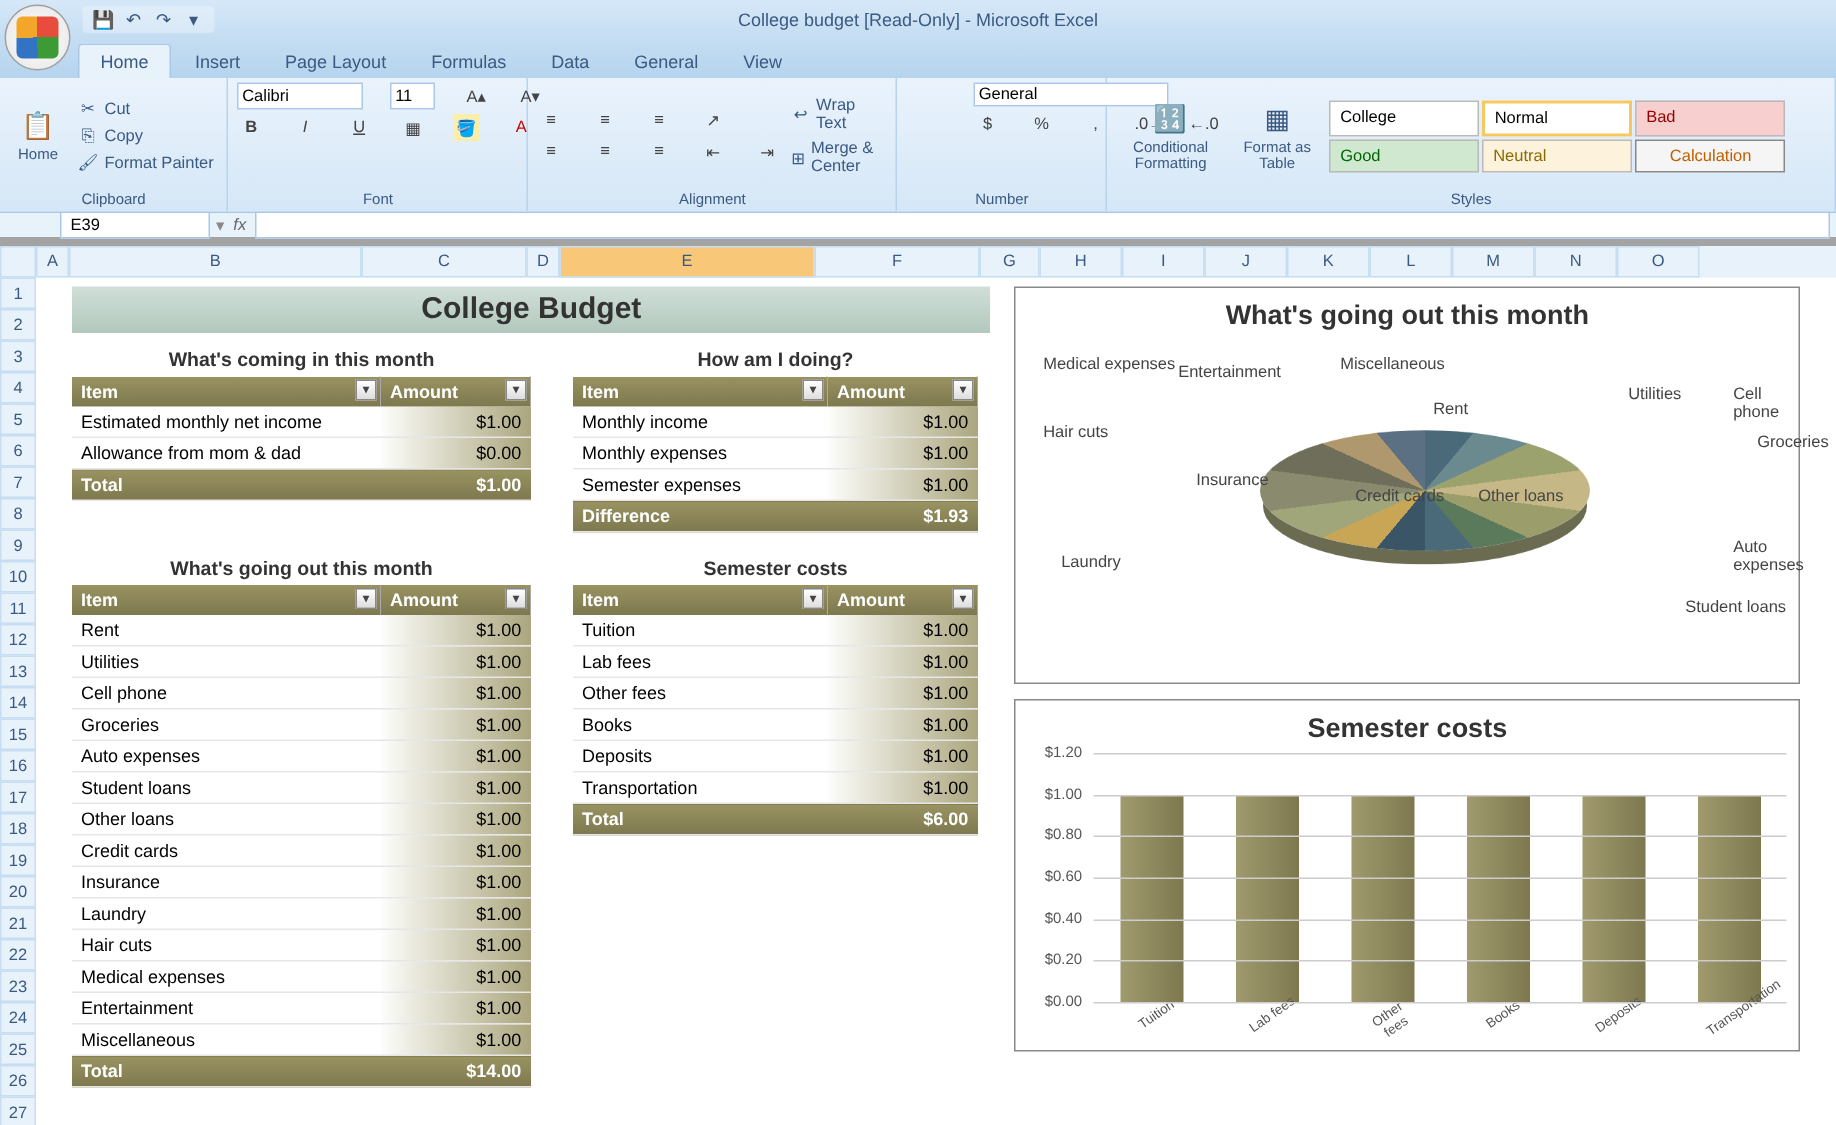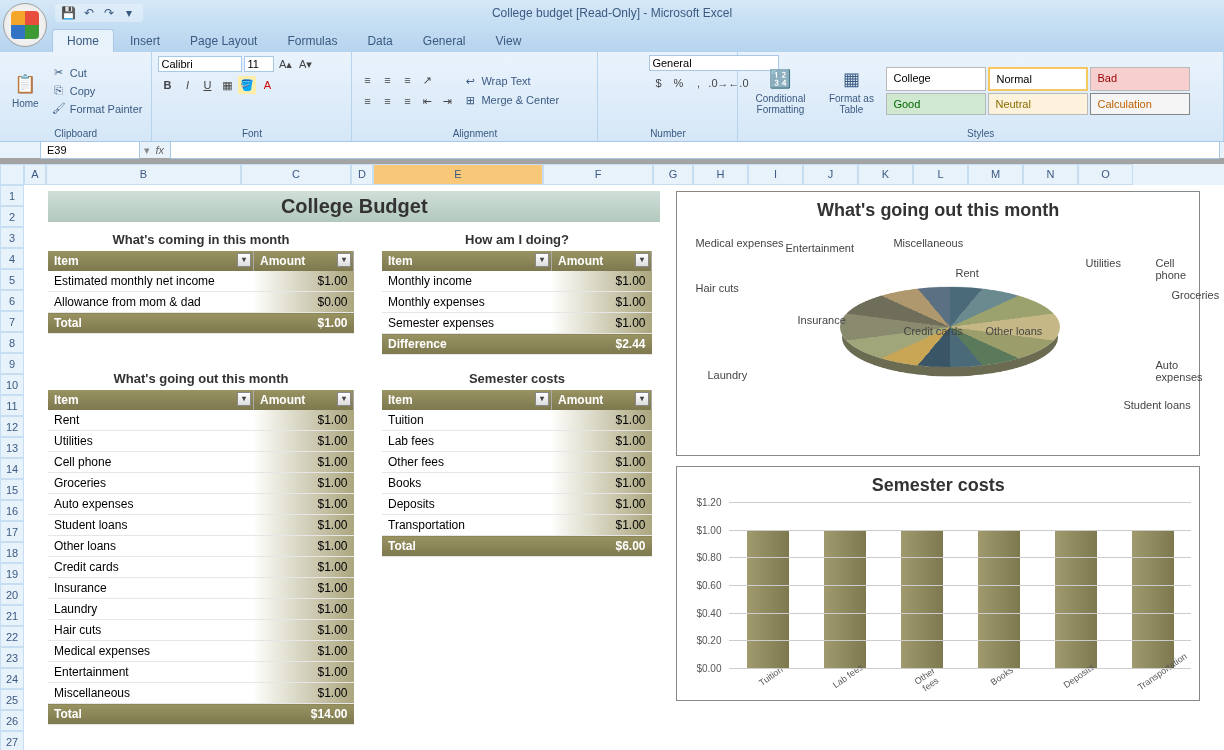--- a/index.html
+++ b/index.html
@@ -24,21 +24,21 @@
 .group-label { text-align: center; color: #3b5a82; font-size: 10px; padding-top: 2px; }
 .group-body { display: flex; gap: 4px; flex: 1; align-items: center; }
 .big-btn { display: flex; flex-direction: column; align-items: center; justify-content: center; padding: 2px 6px; color: #3b5a82; font-size: 10px; text-align: center; min-height:60px;}
 .big-icon { width: 24px; height: 24px; margin-bottom: 2px; display:flex;align-items:center;justify-content:center;font-size:18px;}
 .small-row { display: flex; flex-direction: column; gap: 2px; }
 .small-btn { display: flex; align-items: center; gap: 4px; color: #3b5a82; padding: 1px 3px; font-size: 11px; }
 .small-icon { width: 14px; height: 14px; display:inline-flex;align-items:center;justify-content:center;}
 .font-select { border: 1px solid #a9c8e8; background: #fff; font-size: 11px; padding: 1px 2px; }
 .font-select.name { width: 84px; }
 .font-select.size { width: 30px; }
-.btn-row { display: flex; gap: 2px; align-items: center; }
+.btn-row { display: flex; gap: 18px; }
 .tb { width: 18px; height: 18px; border: 1px solid transparent; display:flex;align-items:center;justify-content:center;font-size:11px;color:#444;}
 .styles-grid { display: grid; grid-template-columns: repeat(3, 100px); gap: 2px; }
 .style-cell { border: 1px solid #b9b9b9; padding: 4px 6px; font-size: 11px; }
 
 
 .formula-bar { height: 22px; background: #e8f2fb; border-bottom: 6px solid #a3a3a3; display: flex; align-items: center; }
 .name-box { width: 100px; border: 1px solid #a9c8e8; background: #fff; margin: 0 4px 0 40px; padding: 2px 6px; font-size: 11px; }
 .fx { color: #666; font-style: italic; padding: 0 6px; font-size: 11px; }
 .formula-input { flex: 1; border: 1px solid #a9c8e8; background: #fff; padding: 2px 4px; font-size: 11px; margin-right: 4px;}
 
@@ -214,21 +214,21 @@
       <div class="big-btn">
         <div class="big-icon">▦</div>
         <span style="width:50px;">Format as Table</span>
       </div>
       <div class="styles-grid">
         <div class="style-cell" style="background:#fff;">College</div>
         <div class="style-cell" style="background:#fff;border:2px solid #f7c860;">Normal</div>
         <div class="style-cell" style="background:#f7cfcf;color:#900;">Bad</div>
         <div class="style-cell" style="background:#cfe8cf;color:#060;">Good</div>
         <div class="style-cell" style="background:#fdf3dc;color:#8a6a00;">Neutral</div>
-        <div class="style-cell" style="background:#f5f5f5;color:#c06000;border-color:#888;">Calculation</div>
+        <div class="style-cell" style="background:#f5f5f5;color:#c06000;border-color:#888;text-align:center;">Calculation</div>
       </div>
     </div>
     <div class="group-label">Styles</div>
   </div>
 </div>
 
 <div class="formula-bar">
   <input class="name-box" value="E39" style="">
   <span style="color:#888;">▾</span>
   <span class="fx">fx</span>
@@ -340,21 +340,21 @@
                     <td class="amt">$1.00</td>
                   </tr>
                   <tr>
                     <td>Semester expenses</td>
                     <td class="amt">$1.00</td>
                   </tr>
                 </tbody>
               <tbody>
                   <tr class="total">
                     <td>Difference</td>
-                    <td class="amt">$2.44</td>
+                    <td class="amt">$1.93</td>
                   </tr>
             </tbody>
               </table>
           </div>
         </div>
 
         <div class="tables-row">
 
           <div class="tbl-wrap w1">
             <div class="tbl-caption">What's going out this month</div>

